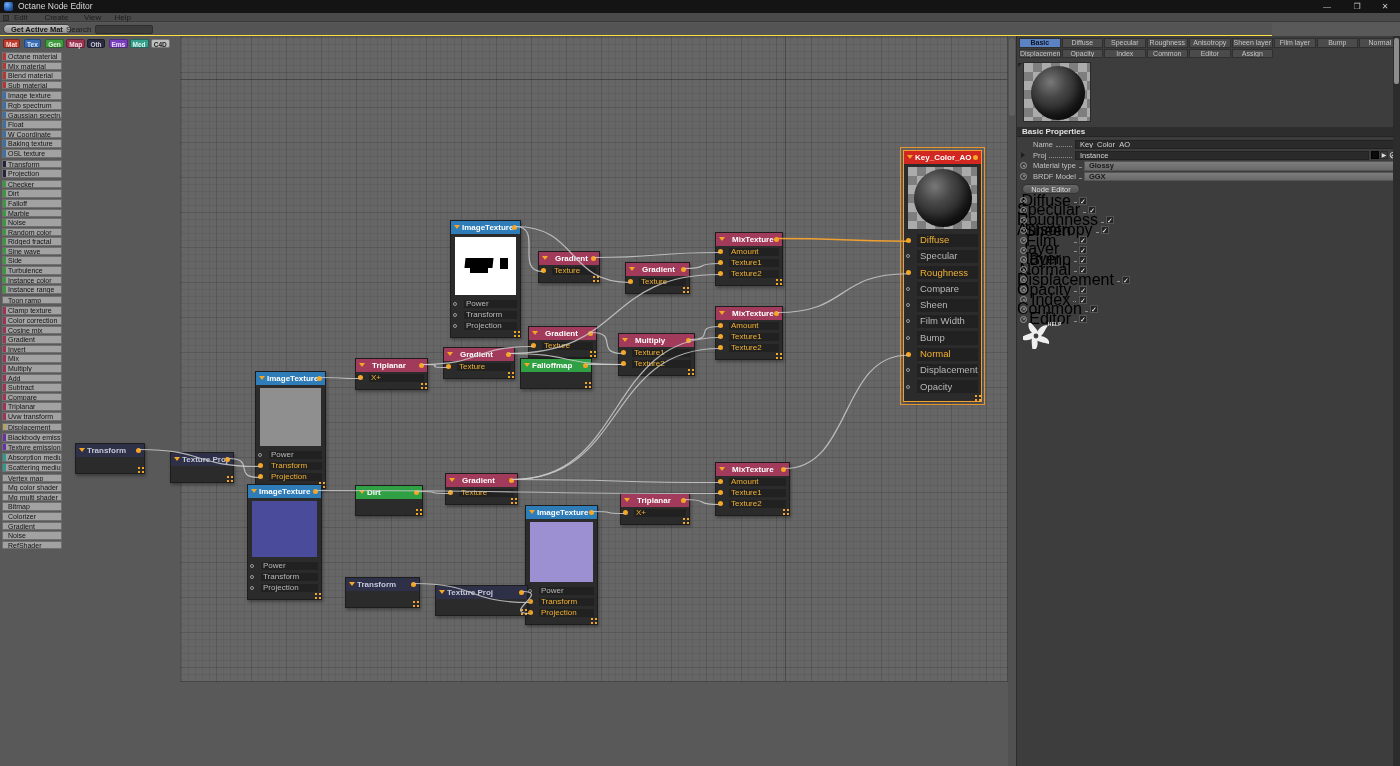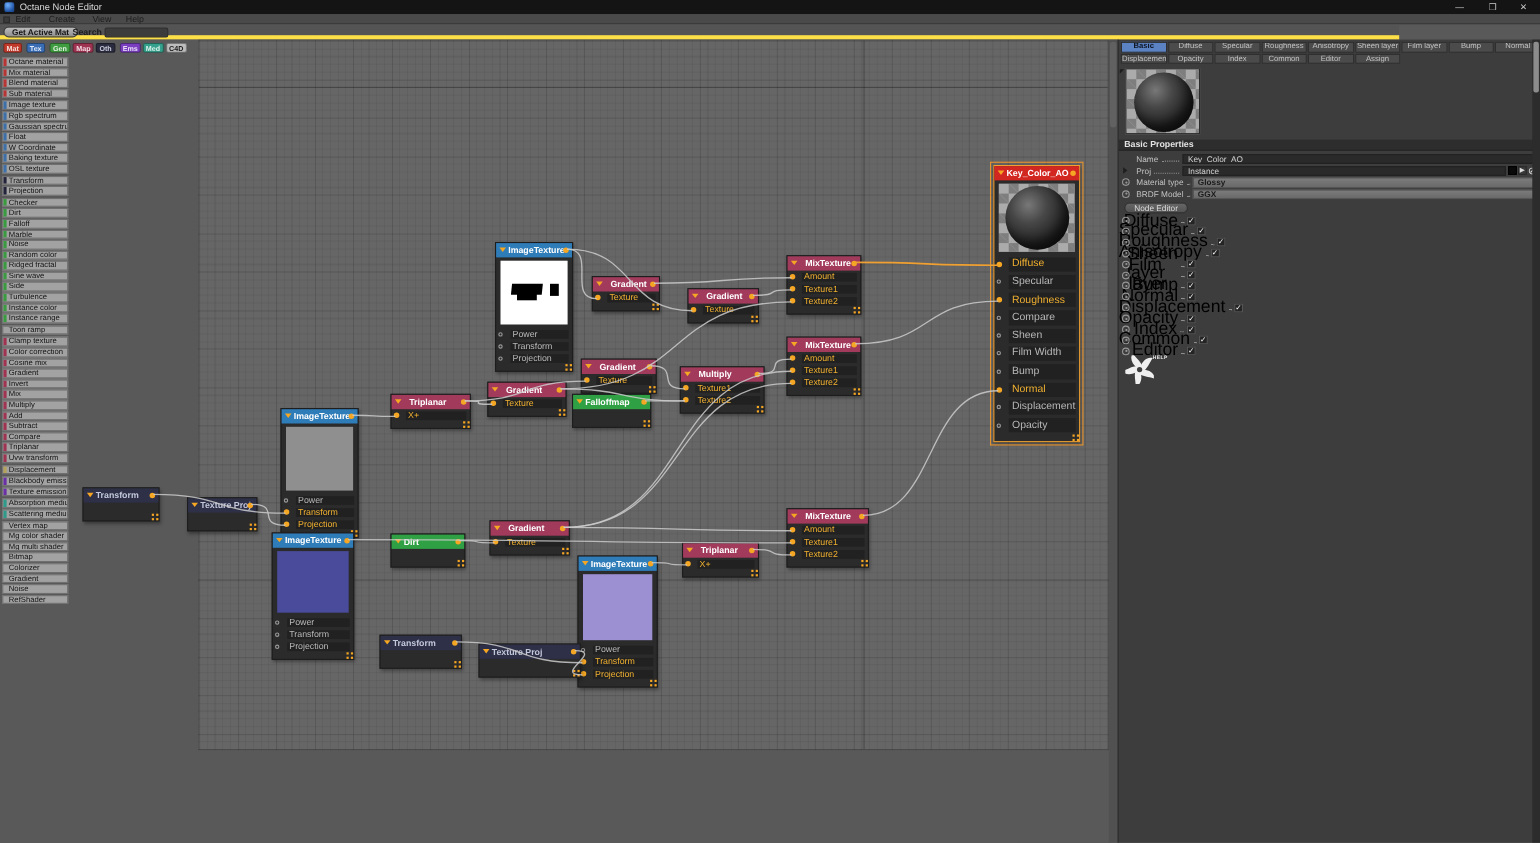--- a/index.html
+++ b/index.html
@@ -12,25 +12,25 @@
   .titlebar .appicon{position:absolute;left:4px;top:2px;width:9px;height:9px;border-radius:2px;
     background:radial-gradient(circle at 35% 30%,#6fb0ff,#1d4e9c 70%);}
   .titlebar .apptitle{position:absolute;left:18px;top:1px;font-size:8.5px;}
   .winbtn{position:absolute;top:0;width:26px;height:13px;color:#c9c9c9;font-size:8px;text-align:center;line-height:13px;}
   .winbtn.min{right:60px}.winbtn.max{right:30px}.winbtn.close{right:2px}
 
   .menubar{position:absolute;left:0;top:13px;width:1400px;height:9px;background:#4a4a4a;border-bottom:1px solid #3a3a3a;}
   .menubar .micon{position:absolute;left:3px;top:2px;width:6px;height:6px;background:#3a3a3a;border:1px solid #2c2c2c;}
   .menu-item{position:absolute;top:0;font-size:8px;color:#1c1c1c;line-height:9px;}
 
-  .toolbar{position:absolute;left:0;top:23px;width:1272px;height:13px;background:#545454;border-bottom:4px solid #fde047;}
+  .toolbar{position:absolute;left:0;top:23px;width:1272px;height:13px;background:#545454;border-bottom:1px solid #fde047;}
   .gam-btn{position:absolute;left:3px;top:1px;height:10px;padding:0 7px;border-radius:6px;
     background:linear-gradient(#bdbdbd,#8f8f8f);border:1px solid #3f3f3f;color:#141414;
     font-size:7.5px;line-height:9px;font-weight:bold;}
-  .search-label{position:absolute;left:66px;top:2px;font-size:8px;color:#1d1d1d;font-weight:bold;}
+  .search-label{position:absolute;left:66px;top:2px;font-size:8px;color:#1d1d1d;}
   .search-input{position:absolute;left:95px;top:1.5px;width:58px;height:9px;background:#3c3c3c;
     border:1px solid #2e2e2e;border-radius:2px;color:#ccc;font-size:7px;padding:0 3px;outline:none;}
 
   
   .canvas{position:absolute;left:0;top:36px;width:1016px;height:730px;background:#595959;overflow:hidden;}
   .workspace{position:absolute;left:180px;top:0;width:828px;height:646px;background:
      repeating-linear-gradient(to right, rgba(0,0,0,.055) 0 1px, transparent 1px 7px),
      repeating-linear-gradient(to bottom, rgba(0,0,0,.055) 0 1px, transparent 1px 7px),
      repeating-linear-gradient(to right, rgba(0,0,0,.09) 0 1px, transparent 1px 35px),
      repeating-linear-gradient(to bottom, rgba(0,0,0,.09) 0 1px, transparent 1px 35px),

